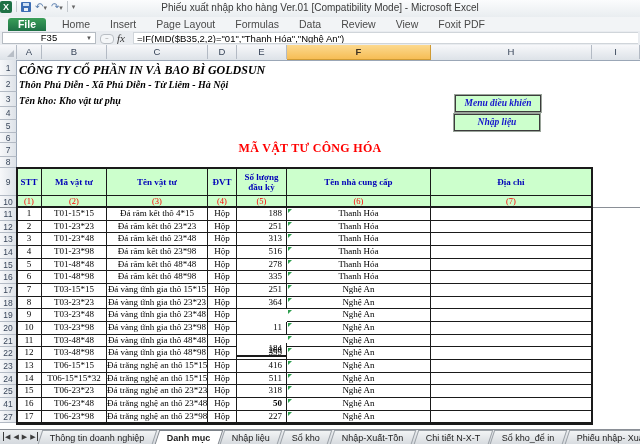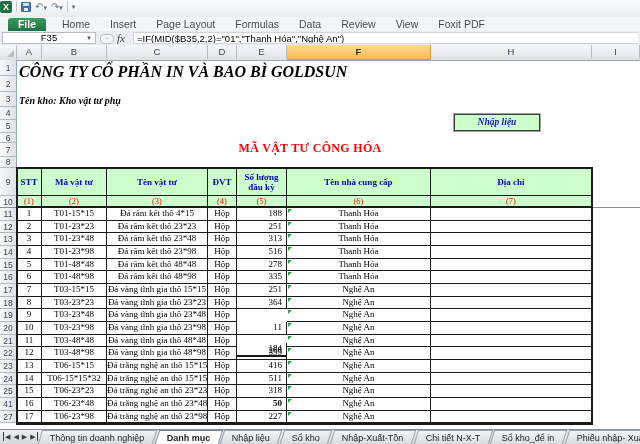--- a/index.html
+++ b/index.html
@@ -86,20 +86,21 @@
              transform:skewX(-18deg);margin-right:2px;white-space:nowrap;}
   .sheet-tab>span{display:inline-block;transform:skewX(18deg);}
   .sheet-tab.active{background:#fff;font-weight:bold;border-color:#7d838a;z-index:2;}
 </style>
 </head>
 <body>
 
 <div id="canvas">
 
   <div class="abs titlebar">
+    <div class="abs title-text">Phiếu xuất nhập kho hàng Ver.01  [Compatibility Mode]  -  Microsoft Excel</div>
     <div class="qat">
       <span class="xl-logo">X</span>
       <span class="qat-sep"></span>
       <span class="floppy"></span>
       <span class="qat-glyph">↶<span class="qat-caret">▾</span></span>
       <span class="qat-glyph">↷<span class="qat-caret">▾</span></span>
       <span class="qat-sep"></span>
       <span class="qat-caret">▾</span>
     </div>
   </div>
@@ -159,23 +160,25 @@
       <div class="abs rowhdr" style="top: 322px; height: 13px; line-height: 13px;">20</div>
       <div class="abs rowhdr" style="top: 335px; height: 12px; line-height: 12px;">21</div>
       <div class="abs rowhdr" style="top: 347px; height: 13px; line-height: 13px;">22</div>
       <div class="abs rowhdr" style="top: 360px; height: 13px; line-height: 13px;">23</div>
       <div class="abs rowhdr" style="top: 373px; height: 12px; line-height: 12px;">24</div>
       <div class="abs rowhdr" style="top: 385px; height: 13px; line-height: 13px;">25</div>
       <div class="abs rowhdr" style="top: 398px; height: 13px; line-height: 13px;">41</div>
       <div class="abs rowhdr" style="top: 411px; height: 12px; line-height: 12px;">27</div>
     </div>
 
-  <div class="abs serif company-line" style="top:63px;font-size:16px;">CÔNG TY CỔ PHẦN IN VÀ BAO BÌ GOLDSUN</div>
+  <div class="abs serif company-line" style="top:63px;font-size:12px;">CÔNG TY CỔ PHẦN IN VÀ BAO BÌ GOLDSUN</div>
+  <div class="abs serif company-line" style="top:79px;font-size:10px;">Thôn Phú Diễn - Xã Phú Diễn - Từ Liêm - Hà Nội</div>
   <div class="abs serif company-line" style="top:95px;font-size:10px;">Tên kho: Kho vật tư phụ</div>
 
+  <div class="abs xl-btn serif" style="left:455px;top:95px;">Menu điều khiển</div>
   <div class="abs xl-btn serif" style="left:454px;top:114px;">Nhập liệu</div>
 
   <div class="abs serif sheet-title" style="top:141px;">MÃ VẬT TƯ CÔNG HÓA</div>
 
   <div class="abs freeze-line"></div>
 
   <div id="table-cells">
       <div class="abs tbl-cell hdr" style="left: 17px; width: 25px; top: 168px; height: 28px;">STT</div>
       <div class="abs tbl-cell hdr" style="left: 42px; width: 65px; top: 168px; height: 28px;">Mã vật tư</div>
       <div class="abs tbl-cell hdr" style="left: 107px; width: 101px; top: 168px; height: 28px;">Tên vật tư</div>

